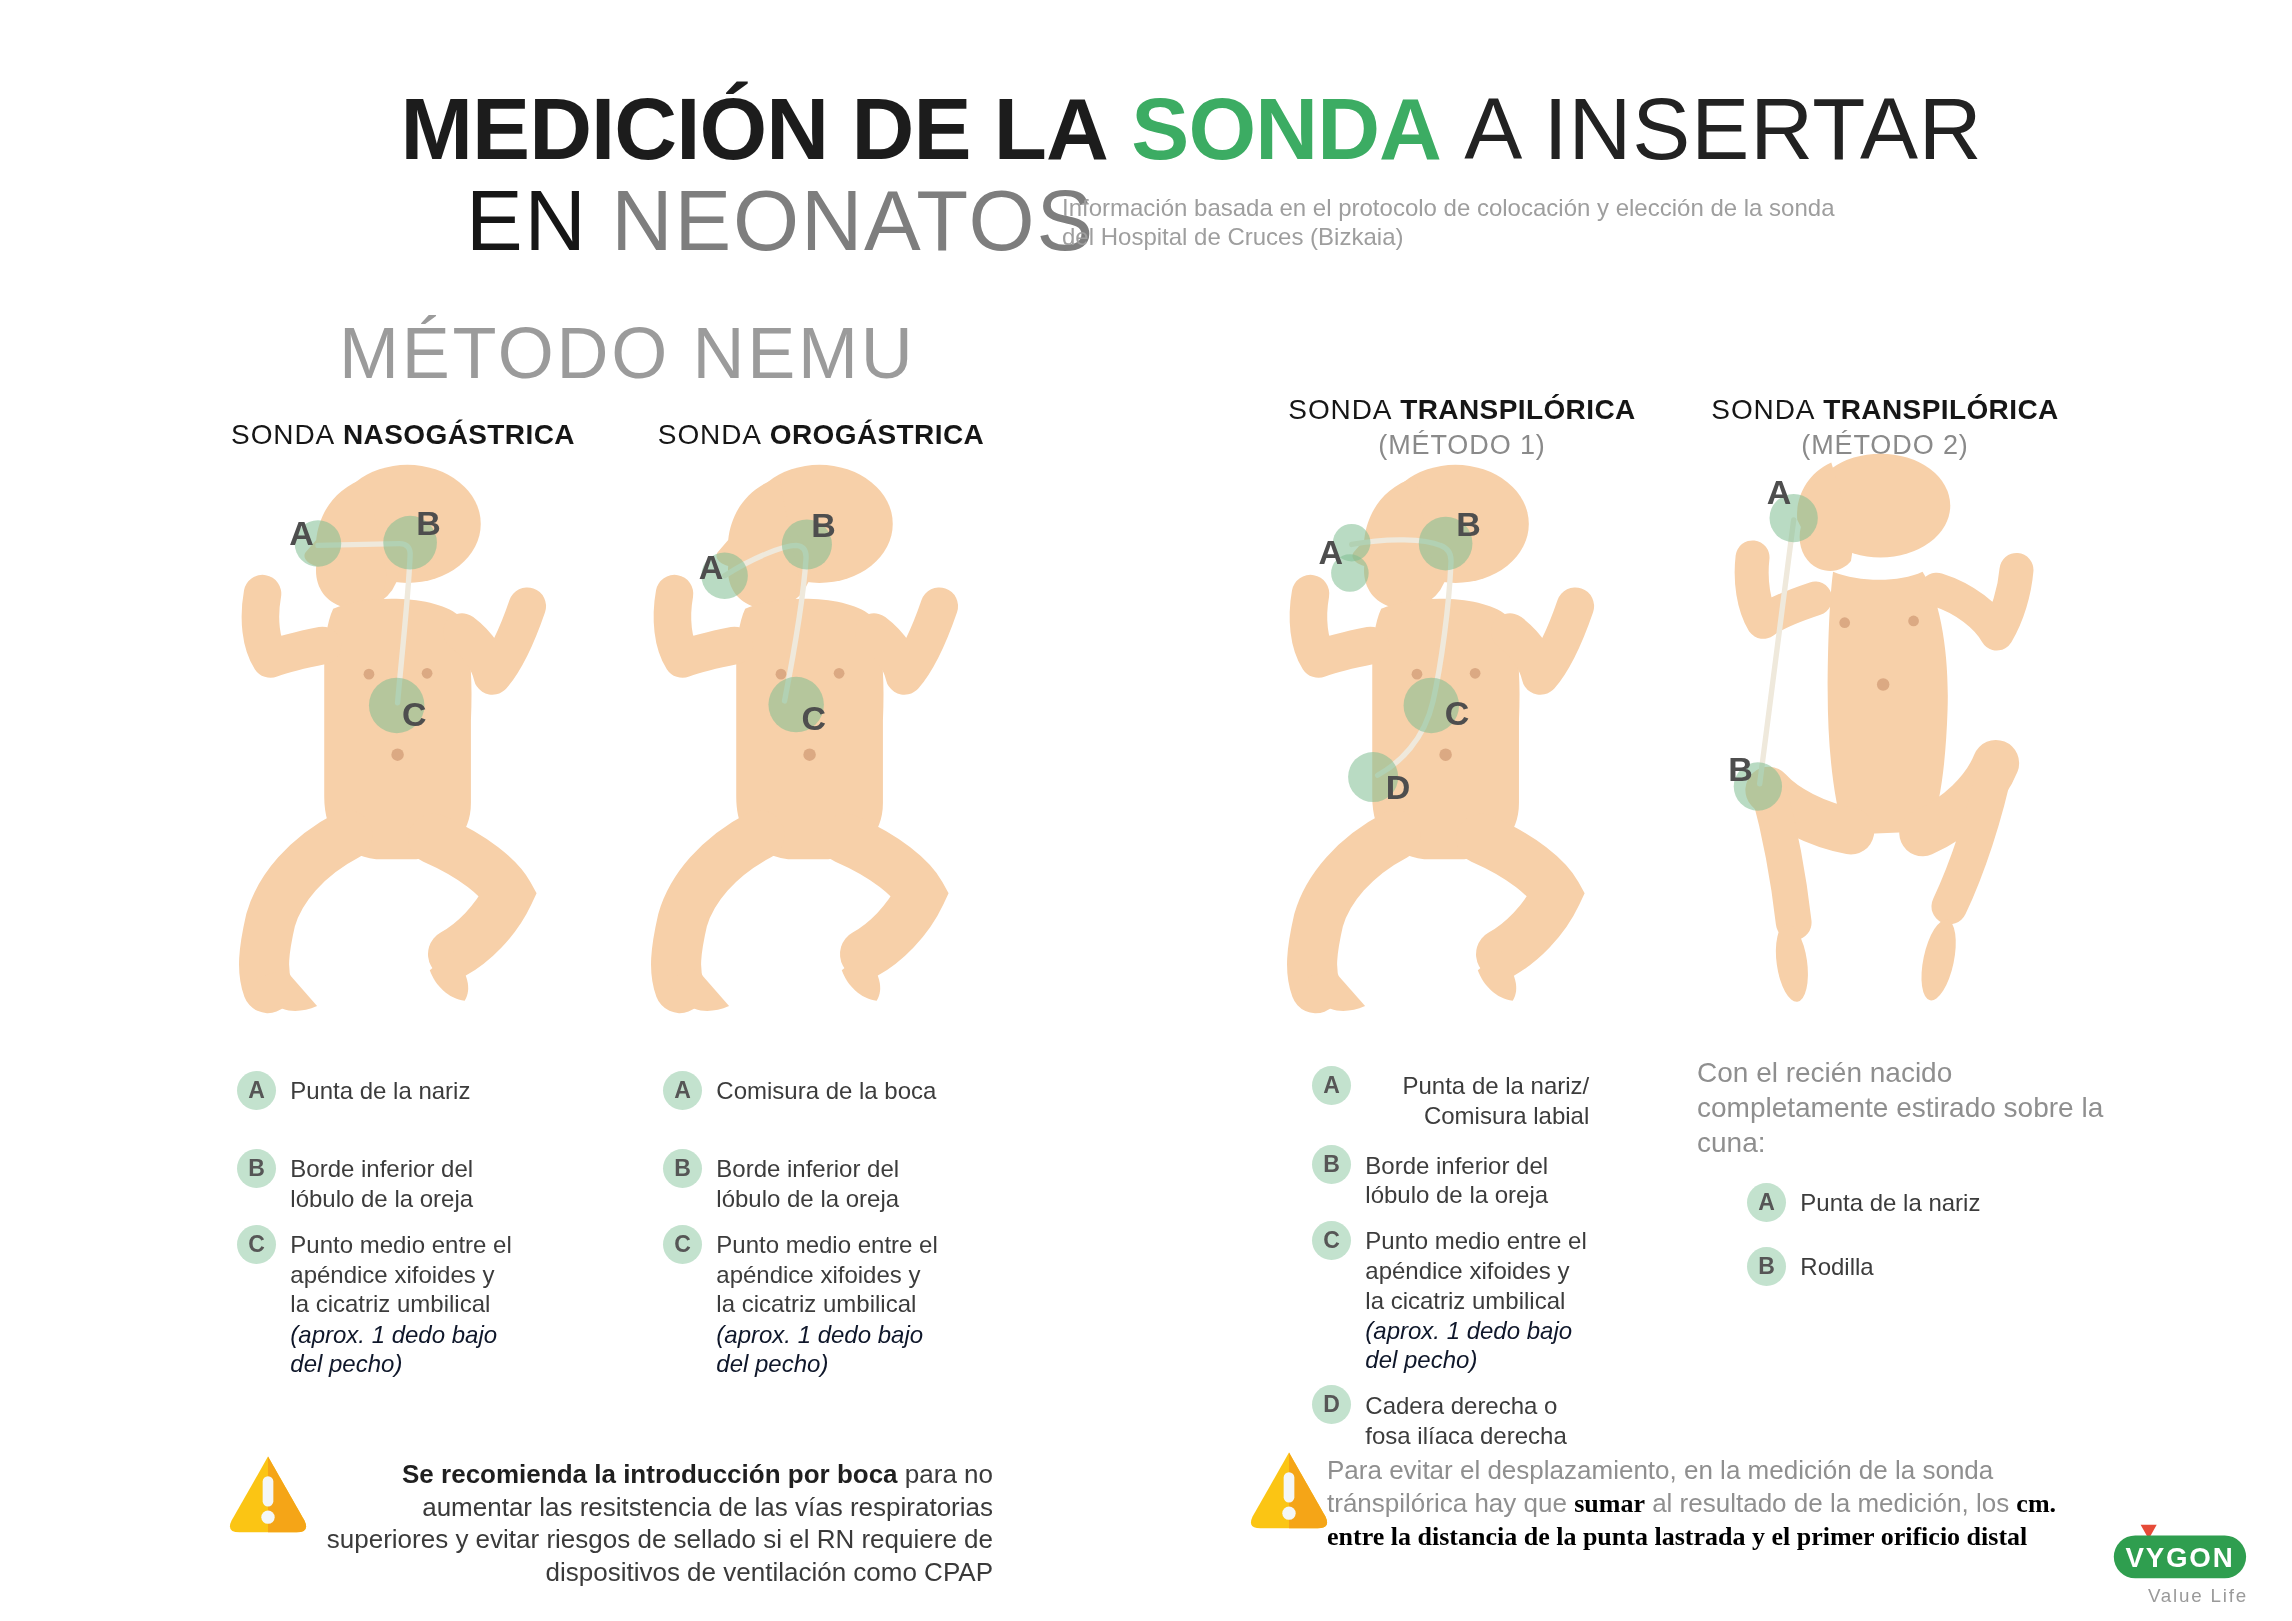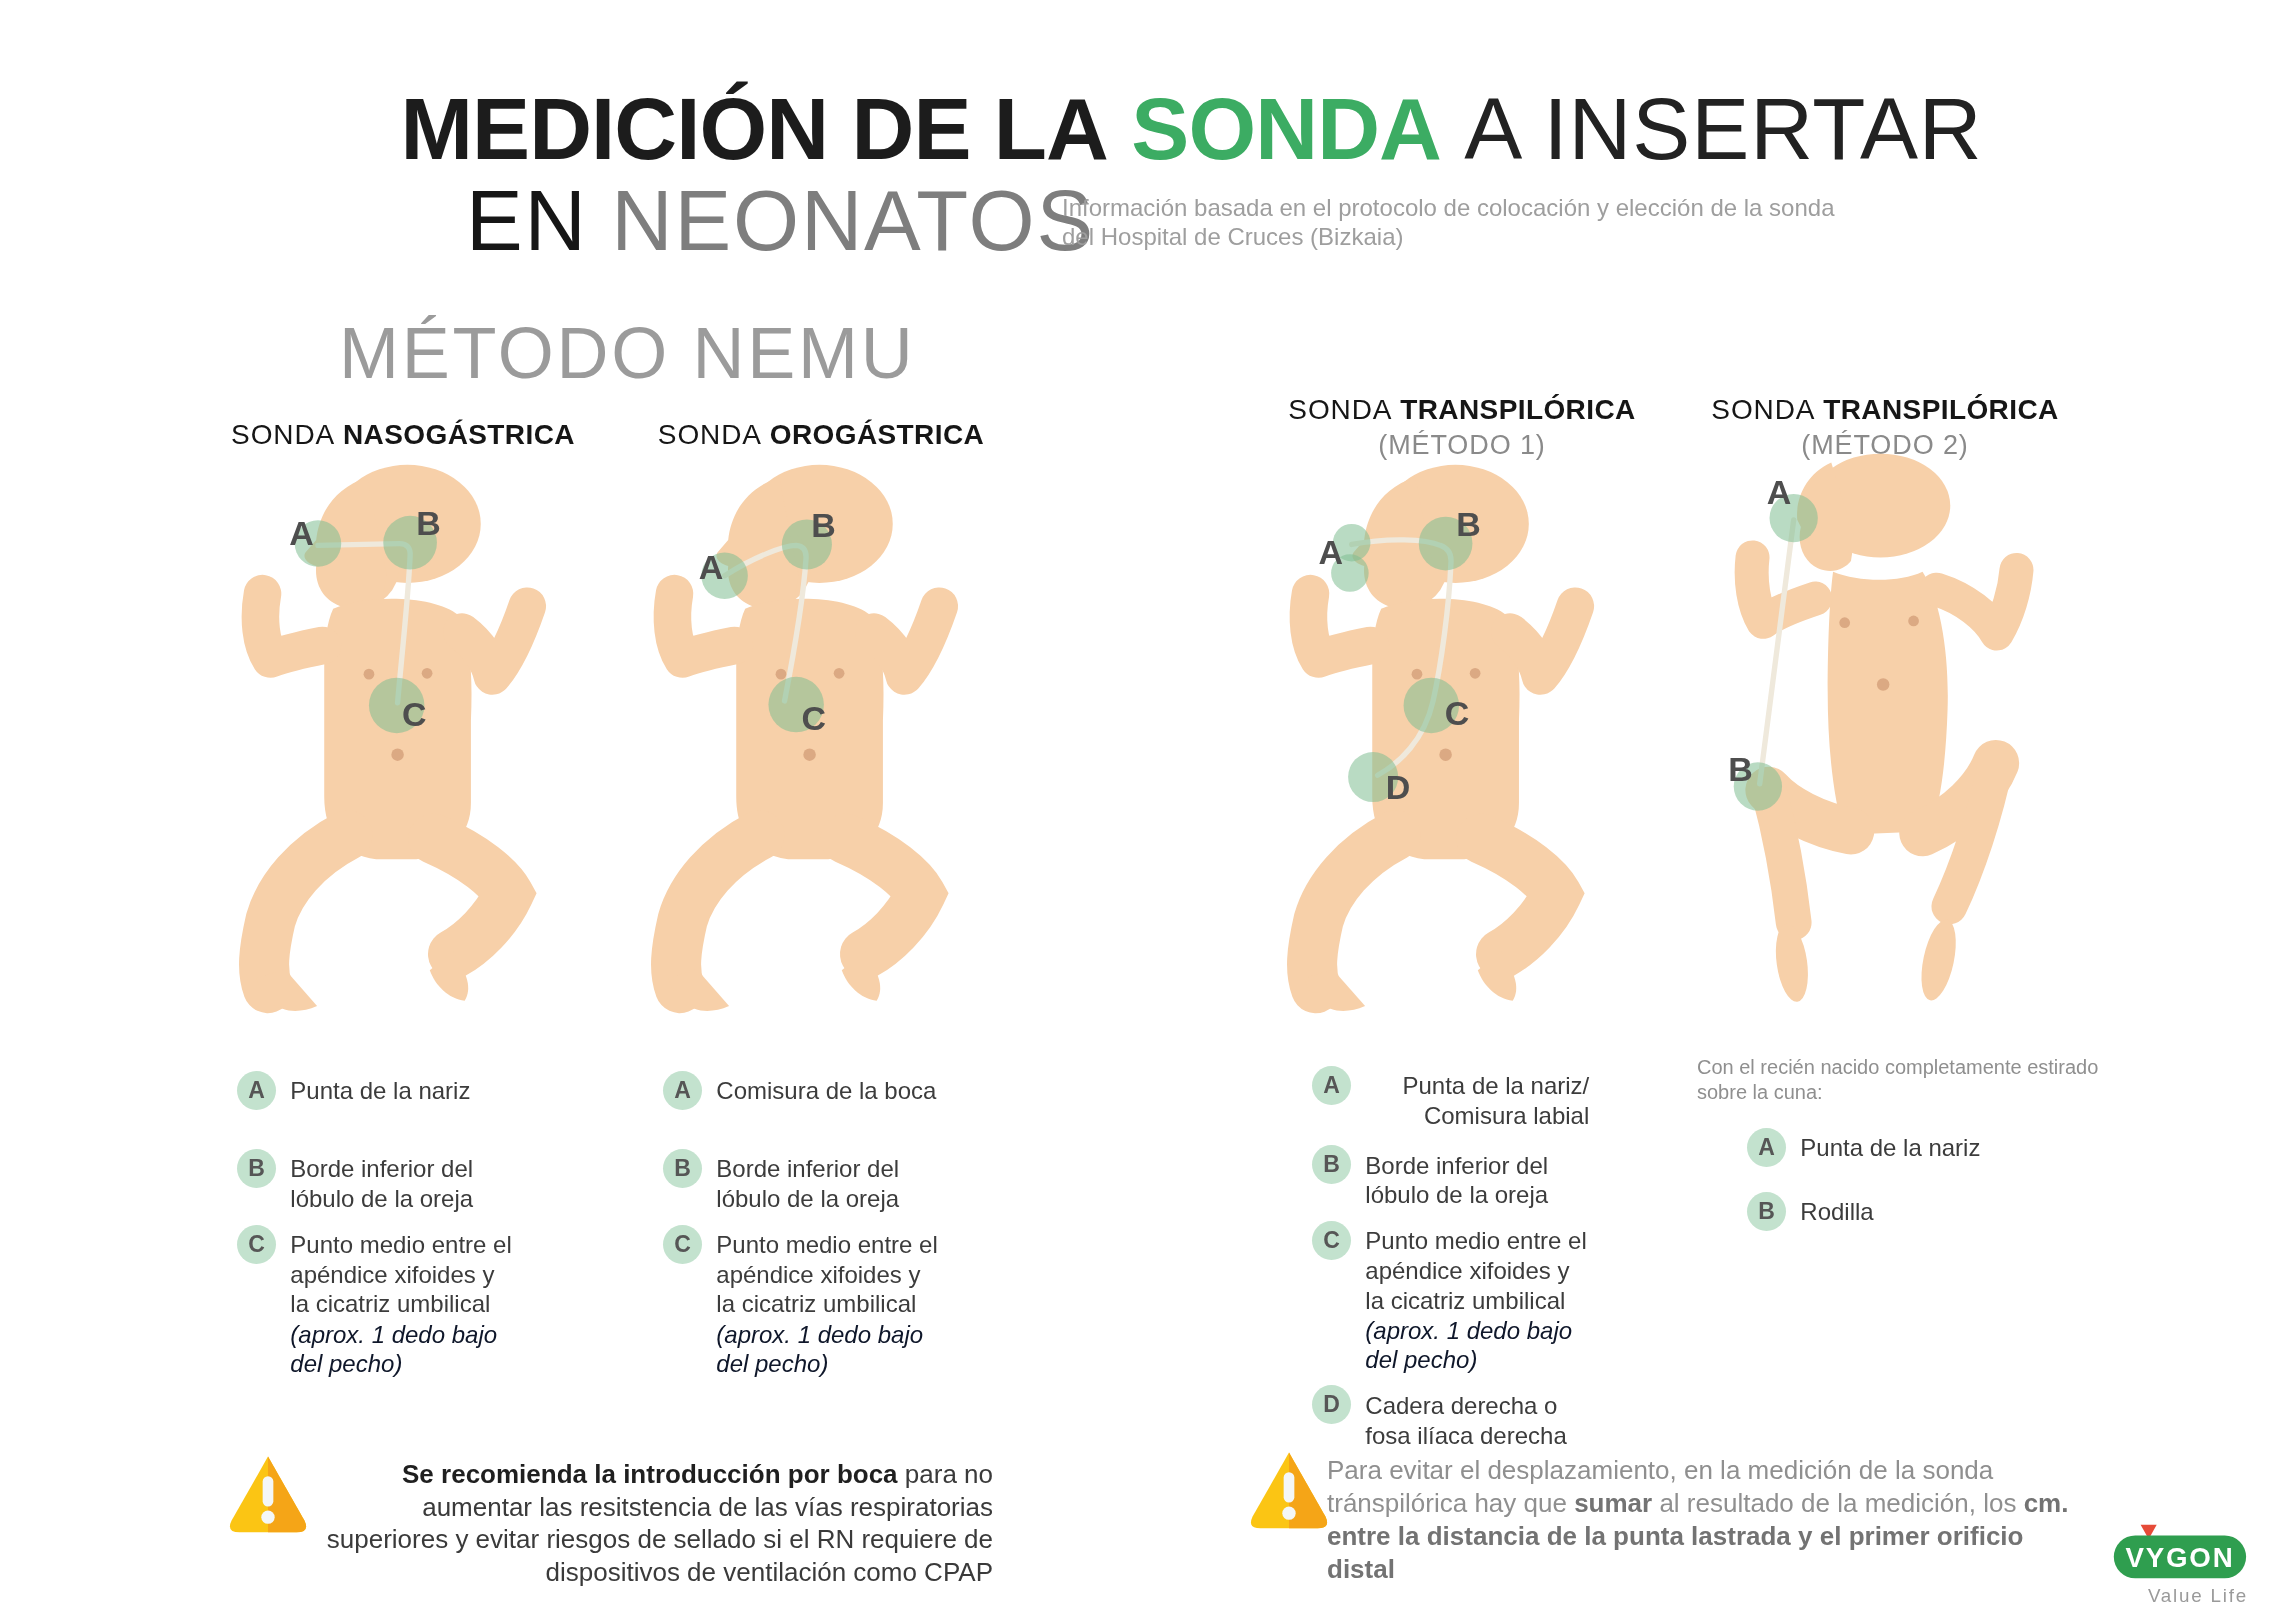--- a/index.html
+++ b/index.html
@@ -29,27 +29,27 @@
           letter-spacing:0.9px;margin-top:3.6px;}
 
   
   .legend{display:flex;flex-direction:column;}
   .legend-item{display:flex;align-items:flex-start;}
   .badge{flex:0 0 auto;width:39px;height:39px;border-radius:50%;background:#C3E2CE;
          color:#565656;font-weight:700;font-size:23px;display:flex;align-items:center;
          justify-content:center;margin-right:14.3px;}
   .legend-text{font-size:24px;line-height:1.24;color:#3C3C3C;padding-top:5.4px;}
   .legend-note{font-size:24px;line-height:1.2;color:#0f172a;font-style:italic;margin-top:1.8px;}
-  .legend-intro{font-size:20px;line-height:1.25;color:#8F8F8F;margin-bottom:23px;}
+  .legend-intro{font-size:28px;line-height:1.25;color:#8F8F8F;margin-bottom:23px;}
 
   
   .warn-text1{font-size:26px;line-height:1.25;color:#3A3A3A;text-align:right;}
   .warn-text1 b{color:#1F1F1F;font-weight:700;}
   .warn-text2{font-size:26px;line-height:1.27;color:#8F8F8F;font-weight:300;}
-  .warn-text2 b{color:#737373;font-weight:700;}
+  .warn-text2 b{color:#000000;font-weight:700;font-family:Liberation Serif, serif;}
 
   
   .marker-letter{font-family:"Liberation Sans",sans-serif;font-weight:700;font-size:38px;fill:#4E4E4E;}
 </style>
 </head>
 <body>
 
 <div class="page">
 
   <div class="abs title-line1">

